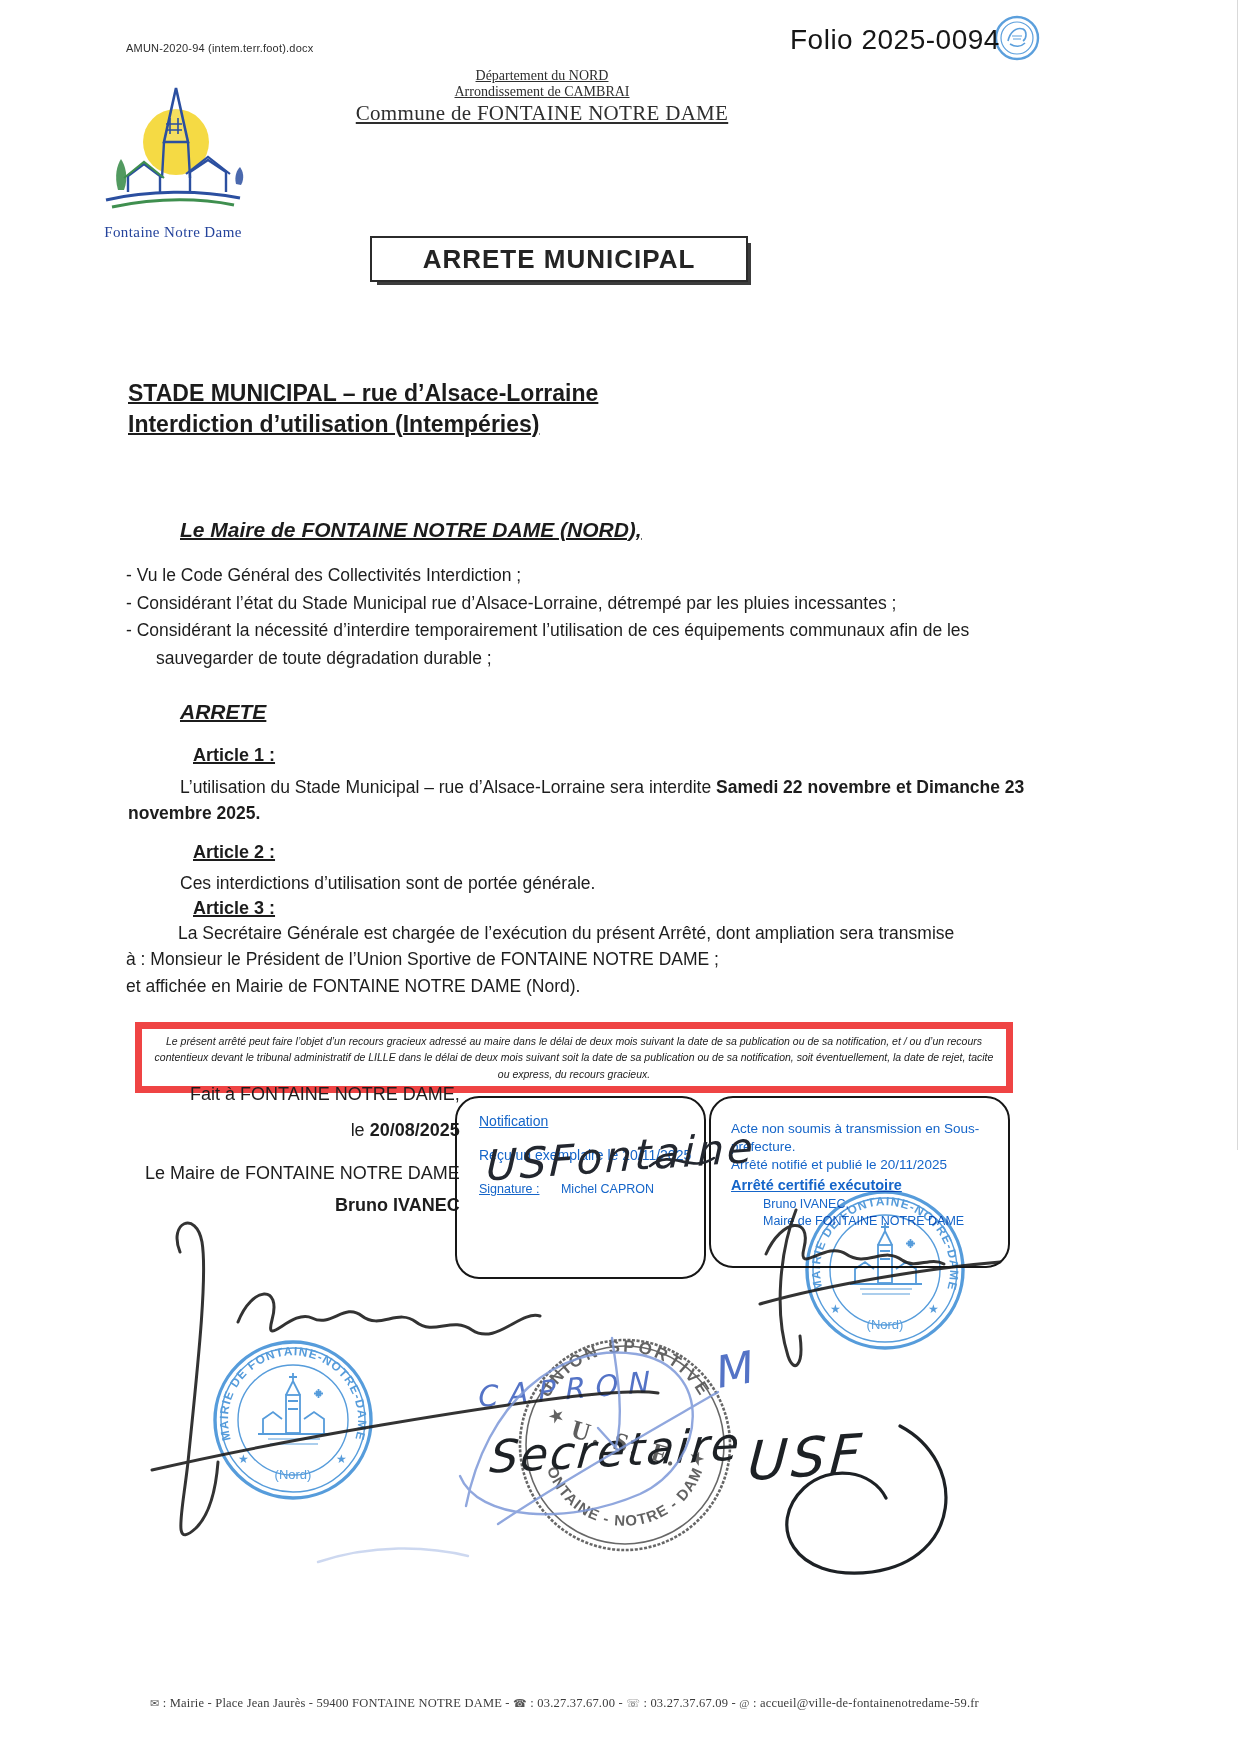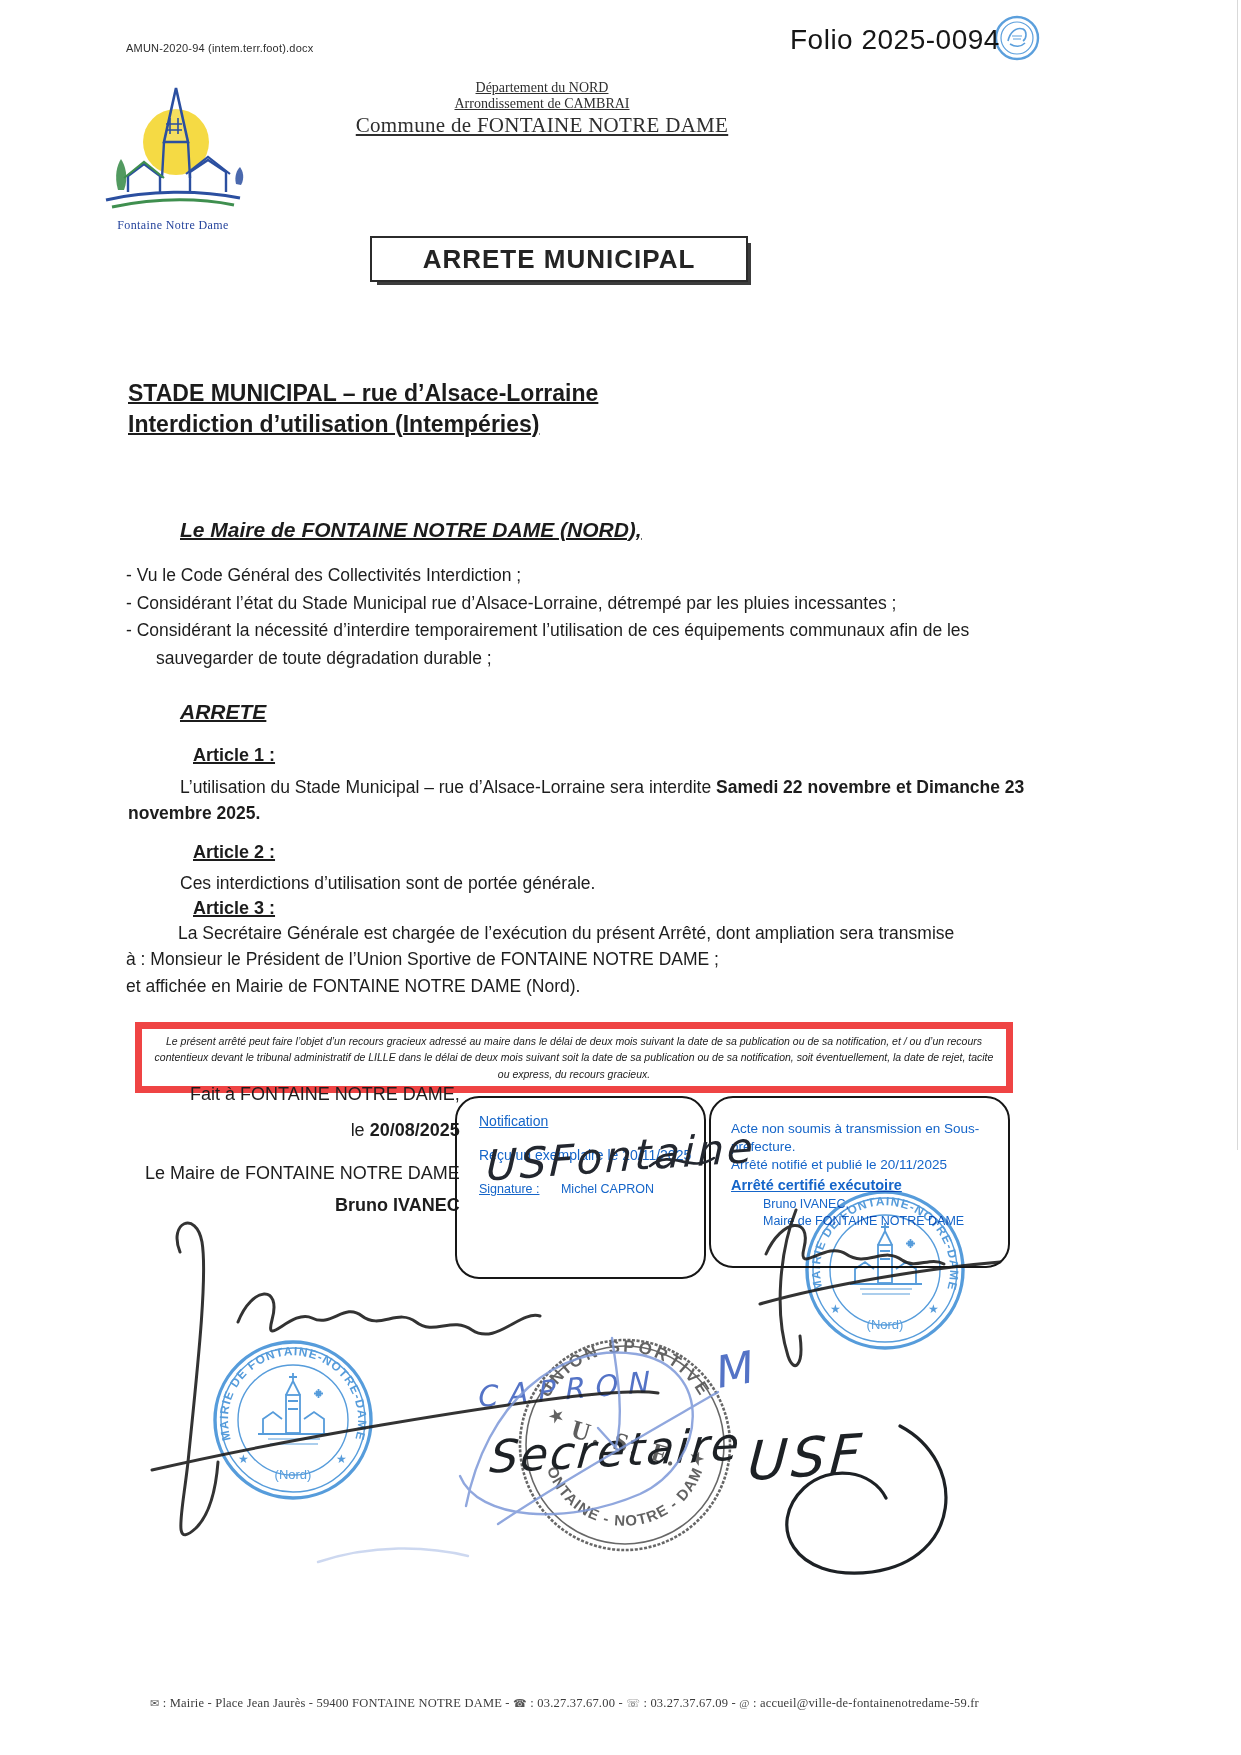--- a/index.html
+++ b/index.html
@@ -7,27 +7,27 @@
   .page {
     position:relative; width:1241px; height:1755px; margin:0 auto;
     background:#ffffff; overflow:hidden;
     font-family:"Liberation Sans", sans-serif; color:#1f1f1f;
   }
   .abs { position:absolute; }
 
   .doc-ref { left:126px; top:42px; font-size:11px; color:#2e2e2e; letter-spacing:.2px; }
   .folio { left:790px; top:24px; font-size:28px; color:#161616; letter-spacing:.5px; }
 
-  .letterhead { left:352px; top:80px; width:380px; text-align:center;
+  .letterhead { left:352px; top:68px; width:380px; text-align:center;
     font-family:"Liberation Serif", serif; color:#2e2e2e; }
   .letterhead .lh1, .letterhead .lh2 { font-size:14px; text-decoration:underline; line-height:1.15; }
   .letterhead .lh3 { font-size:21px; text-decoration:underline; margin-top:1px; letter-spacing:.3px; }
 
   .logo-wrap { left:86px; top:80px; width:174px; text-align:center; }
-  .logo-caption { font-family:"Liberation Serif", serif; font-size:12px; color:#24439c; letter-spacing:.4px; margin-top:2px; }
+  .logo-caption { font-family:"Liberation Serif", serif; font-size:15px; color:#24439c; letter-spacing:.4px; margin-top:8px; }
 
   .title-box { left:370px; top:236px; width:378px; height:46px;
     border:2.5px solid #2b2b2b; box-shadow:5px 5px 0 -2px #3c3c3c;
     display:flex; align-items:center; justify-content:center; background:#fff; }
   .title-box span { font-size:26px; font-weight:bold; letter-spacing:1px; color:#242424; }
 
   .subject { left:128px; top:380px; width:700px; font-weight:bold; font-size:23px; color:#1c1c1c; line-height:1.2; }
   .subject div { text-decoration:underline; text-decoration-thickness:2px; margin-bottom:3px; }
 
   .opening { left:180px; top:518px; font-size:21px; font-weight:bold; font-style:italic;

